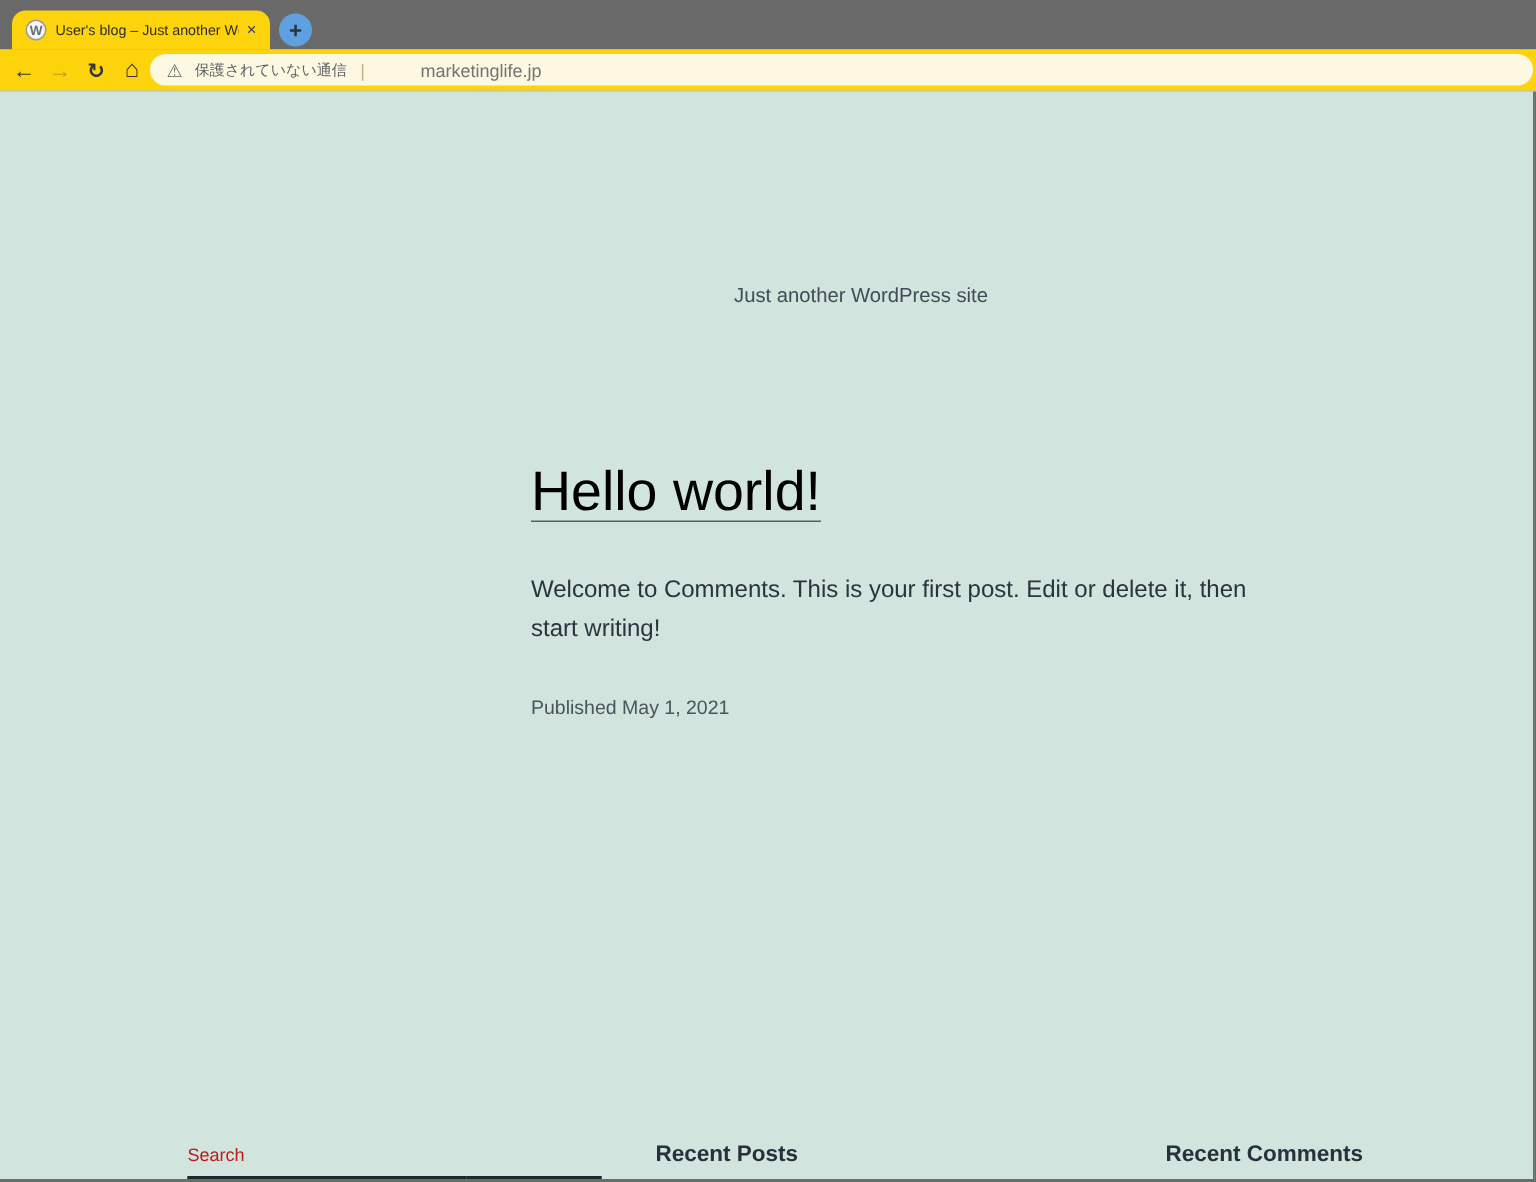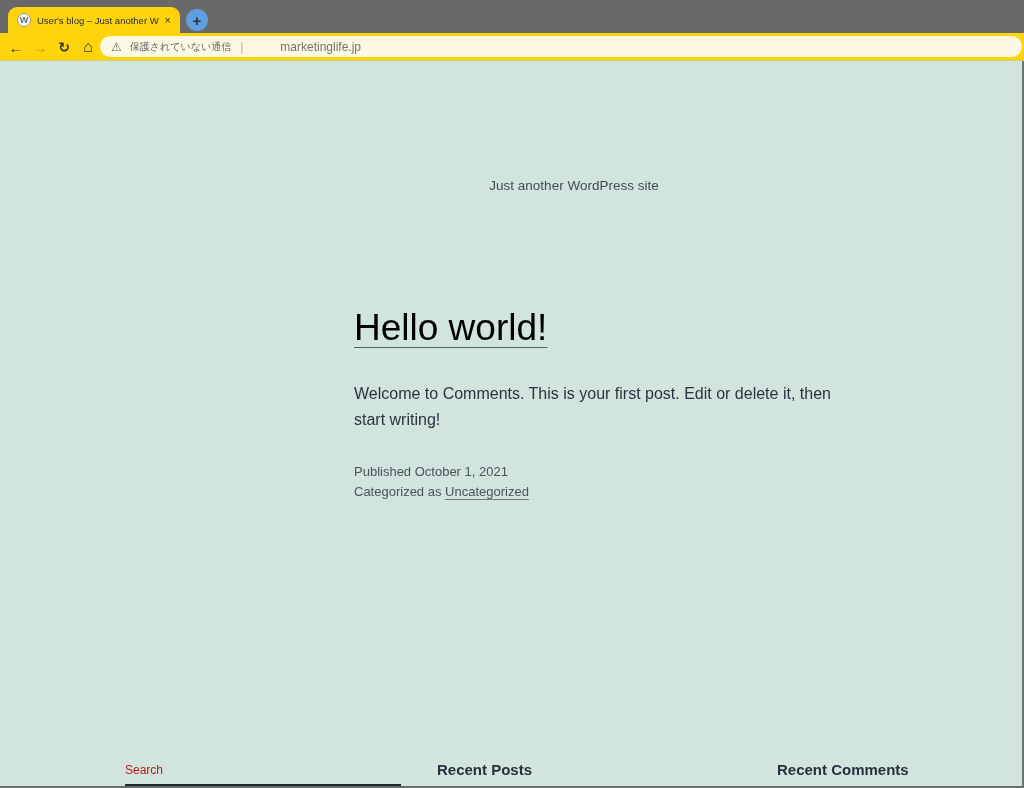--- a/index.html
+++ b/index.html
@@ -69,21 +69,21 @@
   
   .page { position:absolute; left:0; top:61px; width:1024px; height:727px; }
 
   .site-header {
     position:absolute; left:574px; top:117px; transform:translateX(-50%);
     text-align:center; white-space:nowrap;
   }
   .site-title {
     font-size:17px; font-weight:600; letter-spacing:.4px; color:#28303d;
   }
-  .site-tagline { margin-top:0; font-size:13.5px; color:#414c58; }
+  .site-tagline { margin-top:11px; font-size:13.5px; color:#414c58; }
 
   .post { position:absolute; left:354px; top:243px; width:560px; }
   .post-title { font-size:37px; font-weight:400; line-height:1.3; }
   .post-title a {
     color:#000000; 
     text-decoration-thickness:1px; text-underline-offset:7px;
     text-decoration-color:#54625f;
   }
   .post-body {
     margin-top:29px; font-size:16px; line-height:25.5px; color:#2b333f;
@@ -154,22 +154,21 @@
       <div class="site-tagline">Just another WordPress site</div>
     </div>
 
     <div class="post">
       <h1 class="post-title"><a href="#">Hello world!</a></h1>
       <p class="post-body">Welcome to Comments. This is your first post. Edit or delete it, then
 start writing!</p>
     </div>
 
     <div class="post-meta">
-      <div>Published October 1, 2021</div>
-      <div><span>Categorized as </span><a href="#">Uncategorized</a></div>
+      <div>Published May 1, 2021</div>
     </div>
 
     <div class="widgets">
 
       <div class="w-search">
         <div class="w-search-label">Search</div>
         <div class="searchbar">
           <input class="search-input" type="text" value="" style="">
           <button class="search-button">Search</button>
         </div>

